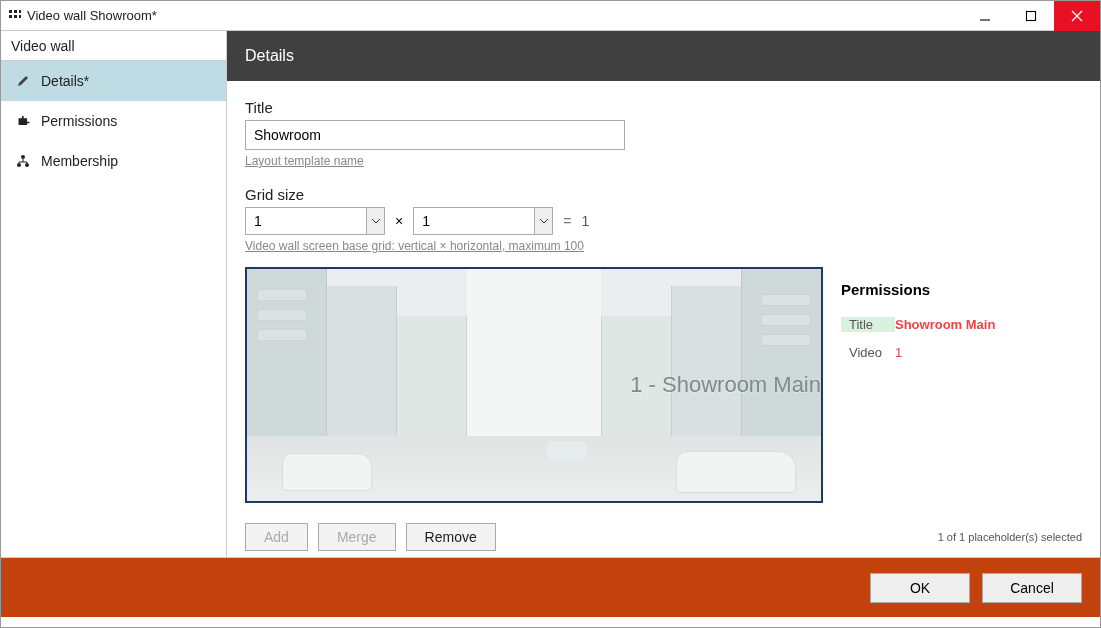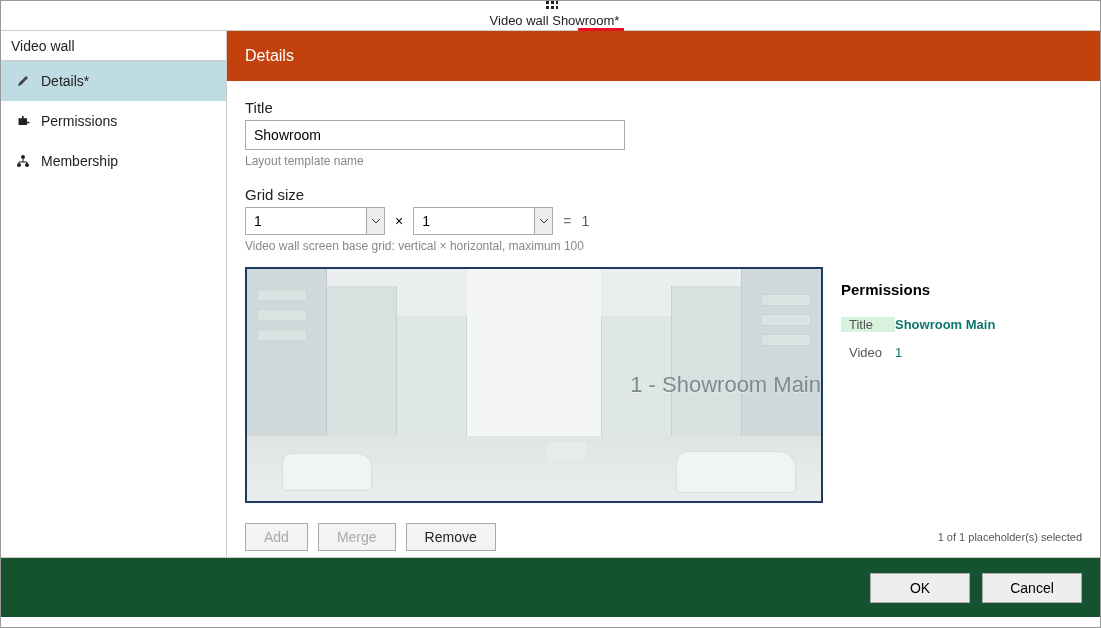--- a/index.html
+++ b/index.html
@@ -1,39 +1,39 @@
 <!DOCTYPE html>
 <html><head>
 <meta charset="utf-8">
 <style>
   * { box-sizing: border-box; margin: 0; padding: 0; font-family: "Segoe UI", Tahoma, sans-serif; font-size: 14px; }
   body { width: 1101px; height: 628px; background: #fff; border: 1px solid #999; position: relative; }
-  .titlebar { height: 30px; background: #fff; display:flex; align-items:center; padding-left:8px; border-bottom:1px solid #ccc;flex-direction:column; }
+  .titlebar { height: 30px; background: #fff; display:flex; align-items:center; padding-left:8px; border-bottom:1px solid #ccc; }
   .titlebar .tb-icon { margin-right:6px; display:inline-flex; }
   .titlebar .tb-title { flex:1; font-size:13px; color:#222; }
   .titlebar .tb-btns { display:flex; height:100%; }
   .tb-btn { width:46px; height:30px; display:flex; align-items:center; justify-content:center; }
   .tb-btn.close { background:#e81123; }
   .tb-btn.close svg path { stroke:#fff; stroke-width:1.3; }
   .tb-btn svg path, .tb-btn svg rect { stroke:#000; fill:none; stroke-width:1.1; }
 
   .content { display:flex; height:526px; }
   .sidebar { width:226px; border-right:1px solid #ccc; background:#fff; }
   .sb-header { padding:6px 10px; font-size:14px; color:#222; border-bottom:1px solid #ccc; height:30px; display:flex; align-items:center; }
   .sb-item { height:40px; display:flex; align-items:center; padding:0 14px; gap:10px; }
   .sb-item.active { background:#bfdbe4; }
   .sb-icon { width:16px; height:16px; display:flex; align-items:center; justify-content:center; }
   .sb-label { font-size:14px; color:#222; }
 
   .main { flex:1; display:flex; flex-direction:column; }
-  .banner { height:50px; background:#c2410c; color:#fff; display:flex; align-items:center; padding:0 18px; font-size:16px; }
+  .banner { height:50px; background:#404040; color:#fff; display:flex; align-items:center; padding:0 18px; font-size:16px; }
   .form-area { padding:18px 18px 0 18px; }
   .field-label { font-size:15px; color:#222; margin-bottom:4px; }
   .text-input { width:380px; height:30px; border:1px solid #aaa; padding:0 8px; font-size:14px; }
-  .hint { font-size:12px; color:#888; margin-top:4px; }
+  .hint { font-size:12px; color:#888; margin-top:4px;text-decoration:underline; }
 
   .grid-row { display:flex; align-items:center; gap:10px; }
   .combo { width:140px; height:28px; border:1px solid #aaa; display:flex; align-items:center; position:relative; }
   .combo-val { padding:0 8px; flex:1; }
   .combo-btn { width:18px; height:26px; background:#eee; border-left:1px solid #aaa; display:flex; align-items:center; justify-content:center; }
   .combo-btn svg { width:10px; height:6px; }
   .eq { color:#777; }
   .result { color:#555; }
 
   .preview-row { display:flex; gap:18px; margin-top:14px; padding:0 18px 0 18px; }
@@ -55,30 +55,30 @@
   .car2 { bottom:8px; right:25px; width:120px; height:42px; background:#e8eeec; border-radius:12px 18px 4px 4px; border:1px solid #c2cecb; }
   .car3 { bottom:40px; left:300px; width:40px; height:20px; background:#d9e2e0; border-radius:5px; }
   .win { position:absolute; background:rgba(255,255,255,.25); border:1px solid rgba(150,170,170,.5); }
   .haze { position:absolute; inset:0; background:rgba(255,255,255,.35); }
 
   .props { flex:1; padding-top:14px; }
   .props-h { font-weight:600; font-size:15px; margin-bottom:12px; }
   .prop-row { display:flex; align-items:center; height:28px; }
   .prop-key { width:54px; padding:0 8px; font-size:13px; color:#555; }
   .prop-row.active .prop-key { background:#d9f2de; }
-  .prop-val { font-size:13px; color:#0f766e; }
+  .prop-val { font-size:13px; color:#ef4444; }
   .prop-row.active .prop-val { font-weight:600; }
 
   .btn-row { display:flex; gap:10px; padding:20px 18px 0 18px; align-items:center; }
   .btn { height:28px; padding:0 18px; border:1px solid #aaa; background:#f3f3f3; color:#222; font-size:14px; display:inline-flex; align-items:center; justify-content:center; }
   .btn.disabled { color:#aaa; }
   .sel-status { margin-left:auto; color:#555; font-size:11px; white-space:nowrap; position:absolute; right:18px; }
   .btn-row-wrap { position:relative; }
 
-  .footer { border-top:1px solid #ccc; height:60px; display:flex; align-items:center; justify-content:flex-end; gap:12px; padding:0 18px; background:#14532d; }
+  .footer { border-top:1px solid #ccc; height:60px; display:flex; align-items:center; justify-content:flex-end; gap:12px; padding:0 18px; background:#c2410c; }
   .ftr-btn { width:100px; height:30px; border:1px solid #aaa; background:#eee; display:flex; align-items:center; justify-content:center; font-size:14px; }
 </style>
 </head>
 <body>
 
 <div class="titlebar">
   <span class="tb-icon">
     <svg width="12" height="12">
         <rect x="0" y="0" width="3" height="3" fill="#222"></rect>
         <rect x="5" y="0" width="3" height="3" fill="#222"></rect>

